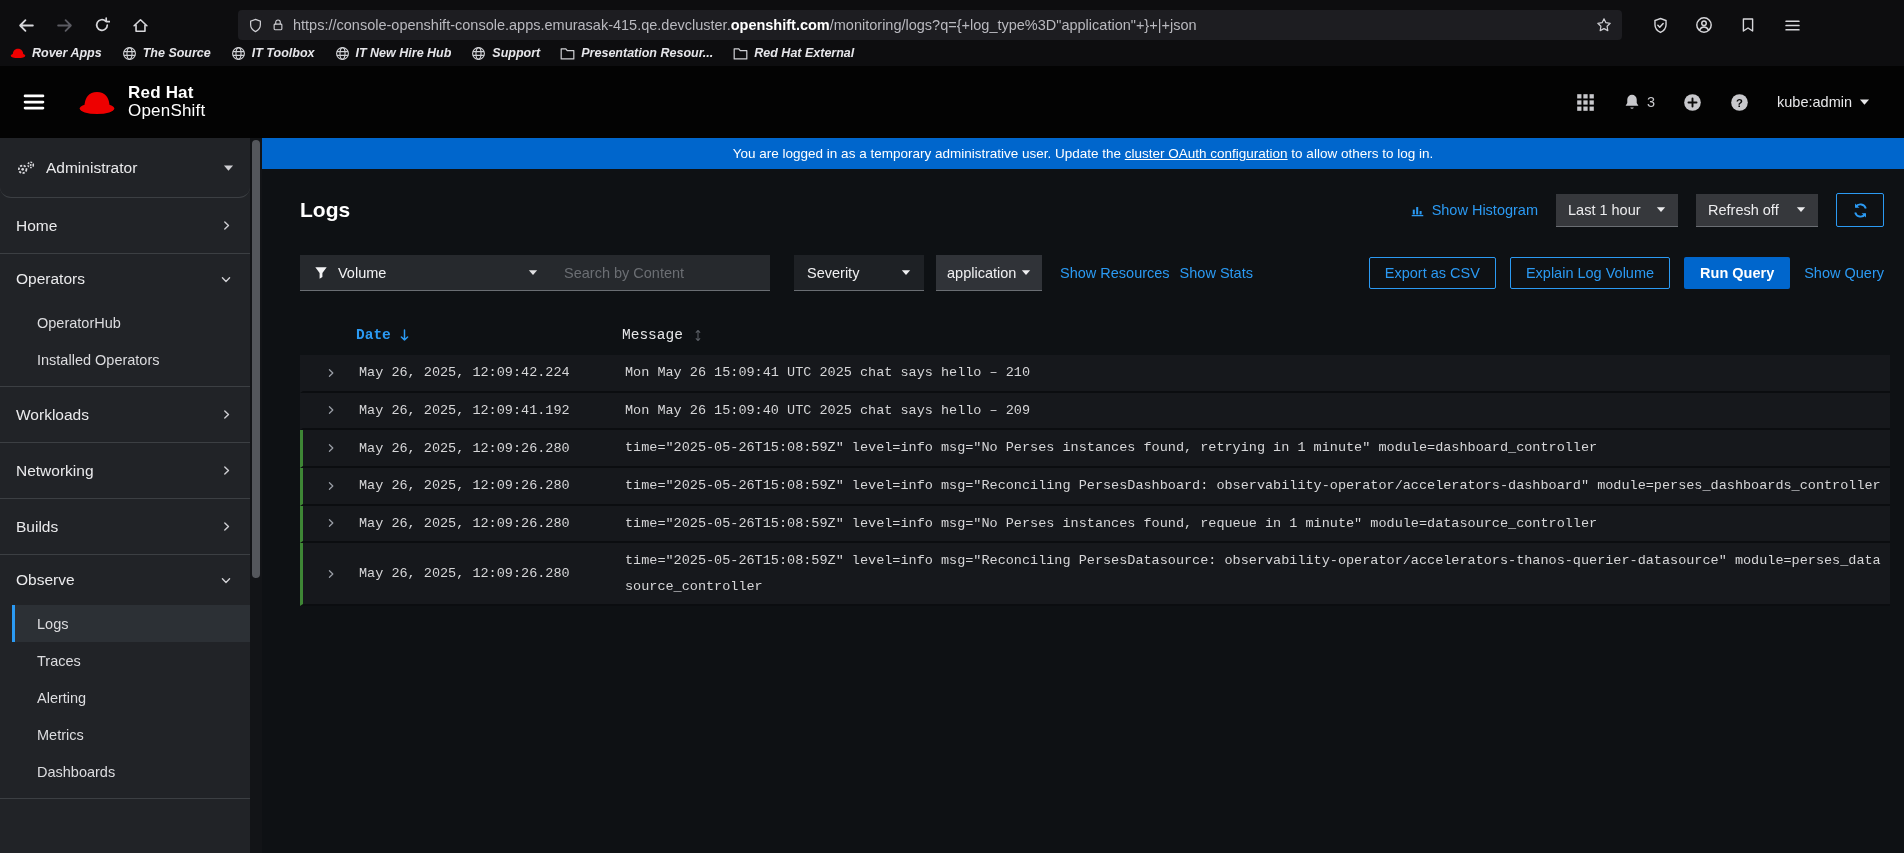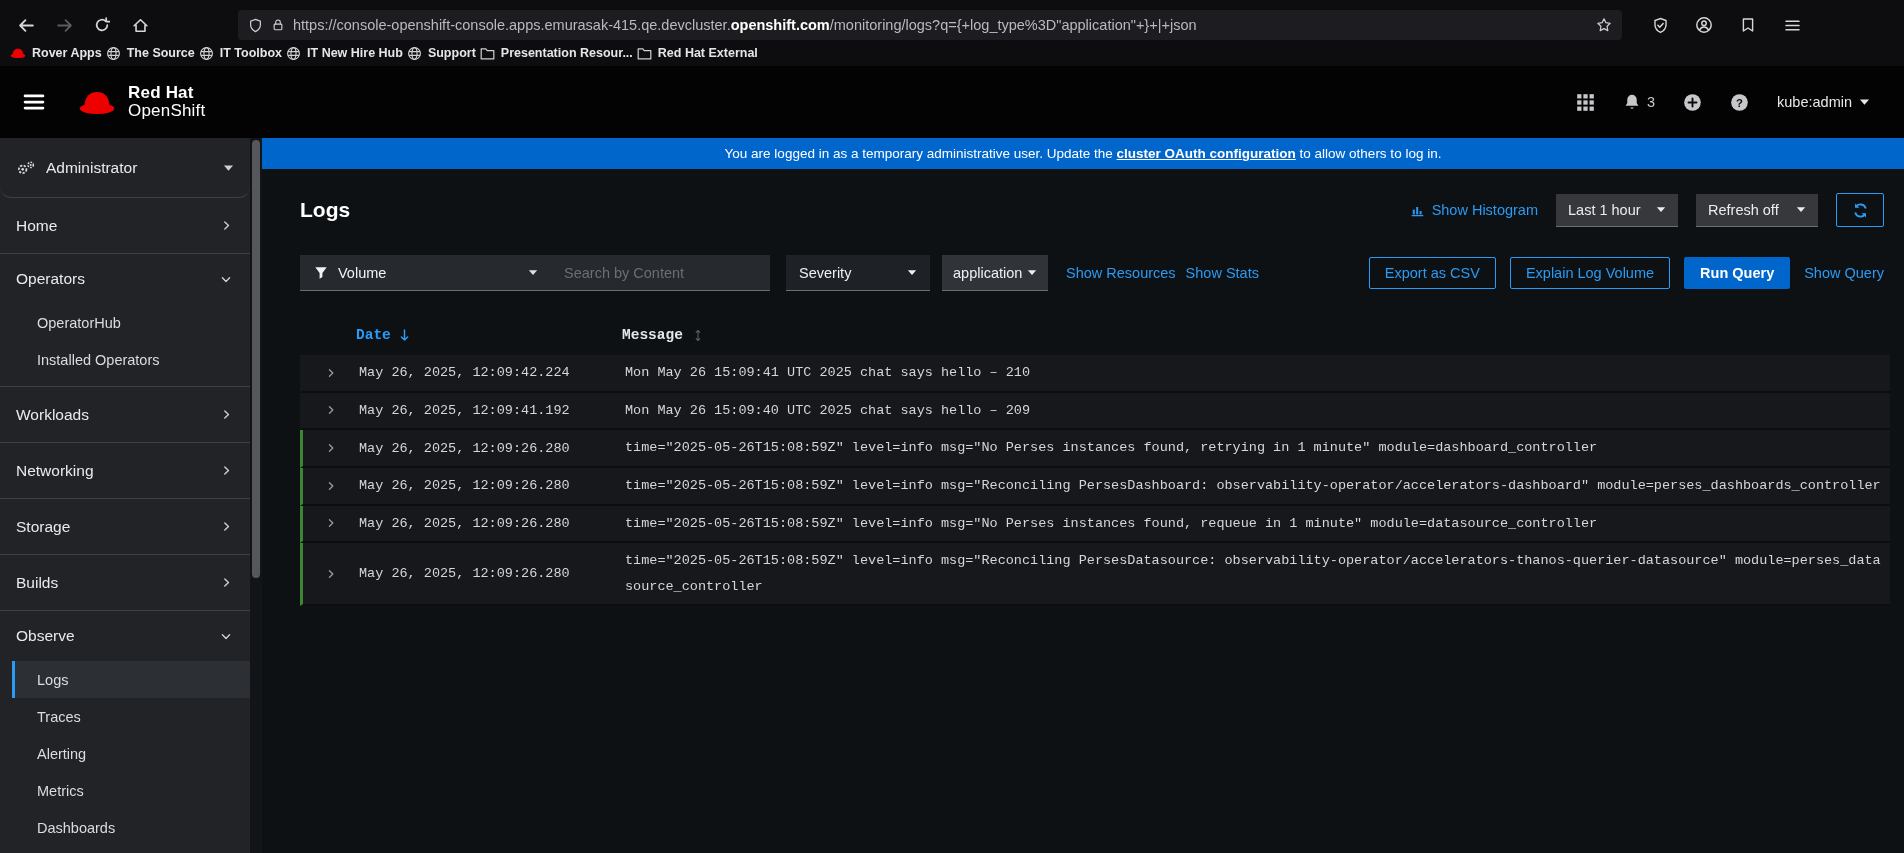--- a/index.html
+++ b/index.html
@@ -13,22 +13,22 @@
   .tb-btn.dim { color:#5c5c63; }
   .urlbar { flex:0 0 auto; width:1384px; height:30px; margin-left:76px; background:#1d1d21; border-radius:4px;
     display:flex; align-items:center; padding:0 10px; color:#b9b9bf; font-size:14.5px; gap:8px; }
   .urlbar .icn { color:#cfcfd4; display:flex; }
   .url-text { flex:1; white-space:nowrap; overflow:hidden; }
   .url-text .host { color:#b9b9bf; }
   .url-text .domain { color:#ffffff; font-weight:700; }
   .url-text .path { color:#b9b9bf; }
   .right-icons { display:flex; align-items:center; gap:12px; margin-left:16px; color:#d7d7db; }
 
-  .bookmarks { height:26px; background:#0d0d0f; display:flex; align-items:center; padding:0 10px; gap:4px;
-    font-size:12.5px; color:#e6e6ea; font-weight:600; }
+  .bookmarks { height:26px; background:#0d0d0f; display:flex; align-items:center; padding:0 10px; gap:20px;
+    font-size:12.5px; color:#e6e6ea; font-weight:600;font-style:italic; }
   .bookmark { display:flex; align-items:center; gap:6px; }
   .bookmark .bicon { display:flex; color:#cfd0d4; }
 
   
   .masthead { height:72px; background:#030303; display:flex; align-items:center; padding:0 34px 0 16px; }
   .ms-burger { color:#fff; width:36px; height:36px; display:flex; align-items:center; justify-content:center; }
   .brand { display:flex; align-items:center; gap:12px; margin-left:26px; }
   .brand-text { color:#fff; line-height:1.08; font-size:17px; letter-spacing:.2px; }
   .brand-text .t { font-weight:700; }
   .ms-right { margin-left:auto; display:flex; align-items:center; gap:28px; color:#d2d2d6; }
@@ -53,56 +53,56 @@
 
   .side-scroll { width:12px; background:#121417; flex:0 0 auto; position:relative; }
   .side-scroll .thumb { position:absolute; left:2px; top:2px; width:8px; height:438px;
     background:#54575c; border-radius:4px; }
 
   .main { flex:1; background:#0e1114; overflow:hidden; position:relative; }
 
   
   .banner { height:31px; background:#0066cc; color:#fff; display:flex; align-items:center;
     justify-content:center; font-size:13.5px; }
-  .banner a { color:#fff; text-decoration:underline; cursor:pointer;font-weight:bold; }
+  .banner a { color:#fff; text-decoration:underline; cursor:pointer; }
 
   
   .page-head { display:flex; align-items:center; padding:24px 20px 10px 38px; }
   .page-title { color:#fff; font-size:21px; font-weight:700; }
   .ph-right { margin-left:auto; display:flex; align-items:center; gap:18px; }
   .link-blue { color:#2b9af3; font-size:14.5px; display:inline-flex; align-items:center; gap:7px; cursor:pointer; }
   .select-box { background:#36383c; border-bottom:1px solid #6a6e73; color:#ececee; font-size:14.5px;
     height:33px; display:flex; align-items:center; justify-content:space-between; gap:10px; padding:0 12px; min-width:122px; }
   .sync-btn { width:48px; height:34px; border:1px solid #2b9af3; border-radius:2px; color:#2b9af3;
     display:flex; align-items:center; justify-content:center; background:transparent; }
 
   
   .filter-bar { display:flex; align-items:center; margin:18px 20px 0 38px; height:36px; }
   .content-group { display:flex; align-items:stretch; background:#26292d; border-bottom:1px solid #6a6e73; height:36px; }
   .content-dd { width:252px; display:flex; align-items:center; gap:10px; padding:0 14px; color:#f2f2f4; font-size:14.5px; }
   .content-dd .caret { margin-left:auto; color:#e0e0e2; display:flex; }
   .content-search { width:218px; background:transparent; border:none; outline:none; color:#e6e6e8;
     font-size:14.5px; padding:0 12px; font-family:"Liberation Sans",sans-serif; }
   .content-search::placeholder { color:#6b6e73; }
-  .sev-box { width:144px; margin-left:16px; background:#1e2125; border-bottom:1px solid #6a6e73; height:36px;
+  .sev-box { width:130px; margin-left:24px; background:#1e2125; border-bottom:1px solid #6a6e73; height:36px;
     display:flex; align-items:center; justify-content:space-between; padding:0 13px; color:#f0f0f2; font-size:14.5px; }
   .tenant-box { width:106px; margin-left:12px; background:#303338; border-bottom:1px solid #6a6e73; height:36px;
     display:flex; align-items:center; justify-content:space-between; padding:0 11px; color:#f0f0f2; font-size:14.5px; }
   .fb-links { display:flex; align-items:flex-end; gap:10px; margin-left:18px; }
   .fb-buttons { margin-left:auto; display:flex; align-items:center; gap:14px; }
   .btn-outline { border:1px solid #2b9af3; color:#2b9af3; background:transparent; font-size:14.5px;
     padding:7px 15px; border-radius:2px; font-family:"Liberation Sans",sans-serif; }
   .btn-primary { background:#0066cc; color:#fff; border:none; font-size:14.5px; font-weight:700;
     padding:8px 16px; border-radius:2px; font-family:"Liberation Sans",sans-serif; }
 
   
   .log-table { margin:30px 14px 0 38px; font-family:"Liberation Mono","DejaVu Sans Mono",monospace; }
   .lt-head { display:grid; grid-template-columns:56px 266px 1fr; align-items:center; padding:6px 0 12px 0; }
   .lt-head .hdate { color:#2b9af3; font-weight:700; font-size:14.5px; display:flex; align-items:center; gap:8px; }
-  .lt-head .hmsg { color:#e6e6e8; font-weight:700; font-size:14.5px; display:flex; align-items:flex-end; gap:10px; }
+  .lt-head .hmsg { color:#e6e6e8; font-weight:400; font-size:14.5px; display:flex; align-items:flex-end; gap:10px; }
   .lt-row { display:grid; grid-template-columns:56px 266px 1fr; align-items:center;
     background:#16181c; border-bottom:2px solid #0b0d10; border-left:3px solid transparent;
     min-height:33px; color:#d6d6d8; font-size:13.5px; }
   .lt-row.sev-info { border-left-color:#3e8635; }
   .lt-row .rchev { display:flex; justify-content:center; color:#9a9ea6; }
   .lt-row .rmsg { padding:5px 8px 5px 0; word-break:break-all; line-height:1.9; }
   .lt-row .rdate { white-space:nowrap; }
 </style>
 </head>
 <body>
@@ -358,28 +358,20 @@
         </div>
         <div class="nav-item">
           <span>Networking</span>
           <span class="chev">
             <svg width="11" height="11" viewBox="0 0 16 16">
               <path d="M5.5 2.8l5.4 5.2-5.4 5.2" stroke="currentColor" stroke-width="2" fill="none" stroke-linecap="round" stroke-linejoin="round"></path>
             </svg>
           </span>
         </div>
         <div class="nav-item">
-          <span>Storage</span>
-          <span class="chev">
-            <svg width="11" height="11" viewBox="0 0 16 16">
-              <path d="M5.5 2.8l5.4 5.2-5.4 5.2" stroke="currentColor" stroke-width="2" fill="none" stroke-linecap="round" stroke-linejoin="round"></path>
-            </svg>
-          </span>
-        </div>
-        <div class="nav-item">
           <span>Builds</span>
           <span class="chev">
             <svg width="11" height="11" viewBox="0 0 16 16">
               <path d="M5.5 2.8l5.4 5.2-5.4 5.2" stroke="currentColor" stroke-width="2" fill="none" stroke-linecap="round" stroke-linejoin="round"></path>
             </svg>
           </span>
         </div>
         <div class="nav-group">
           <div class="group-head">
             <span>Observe</span>

